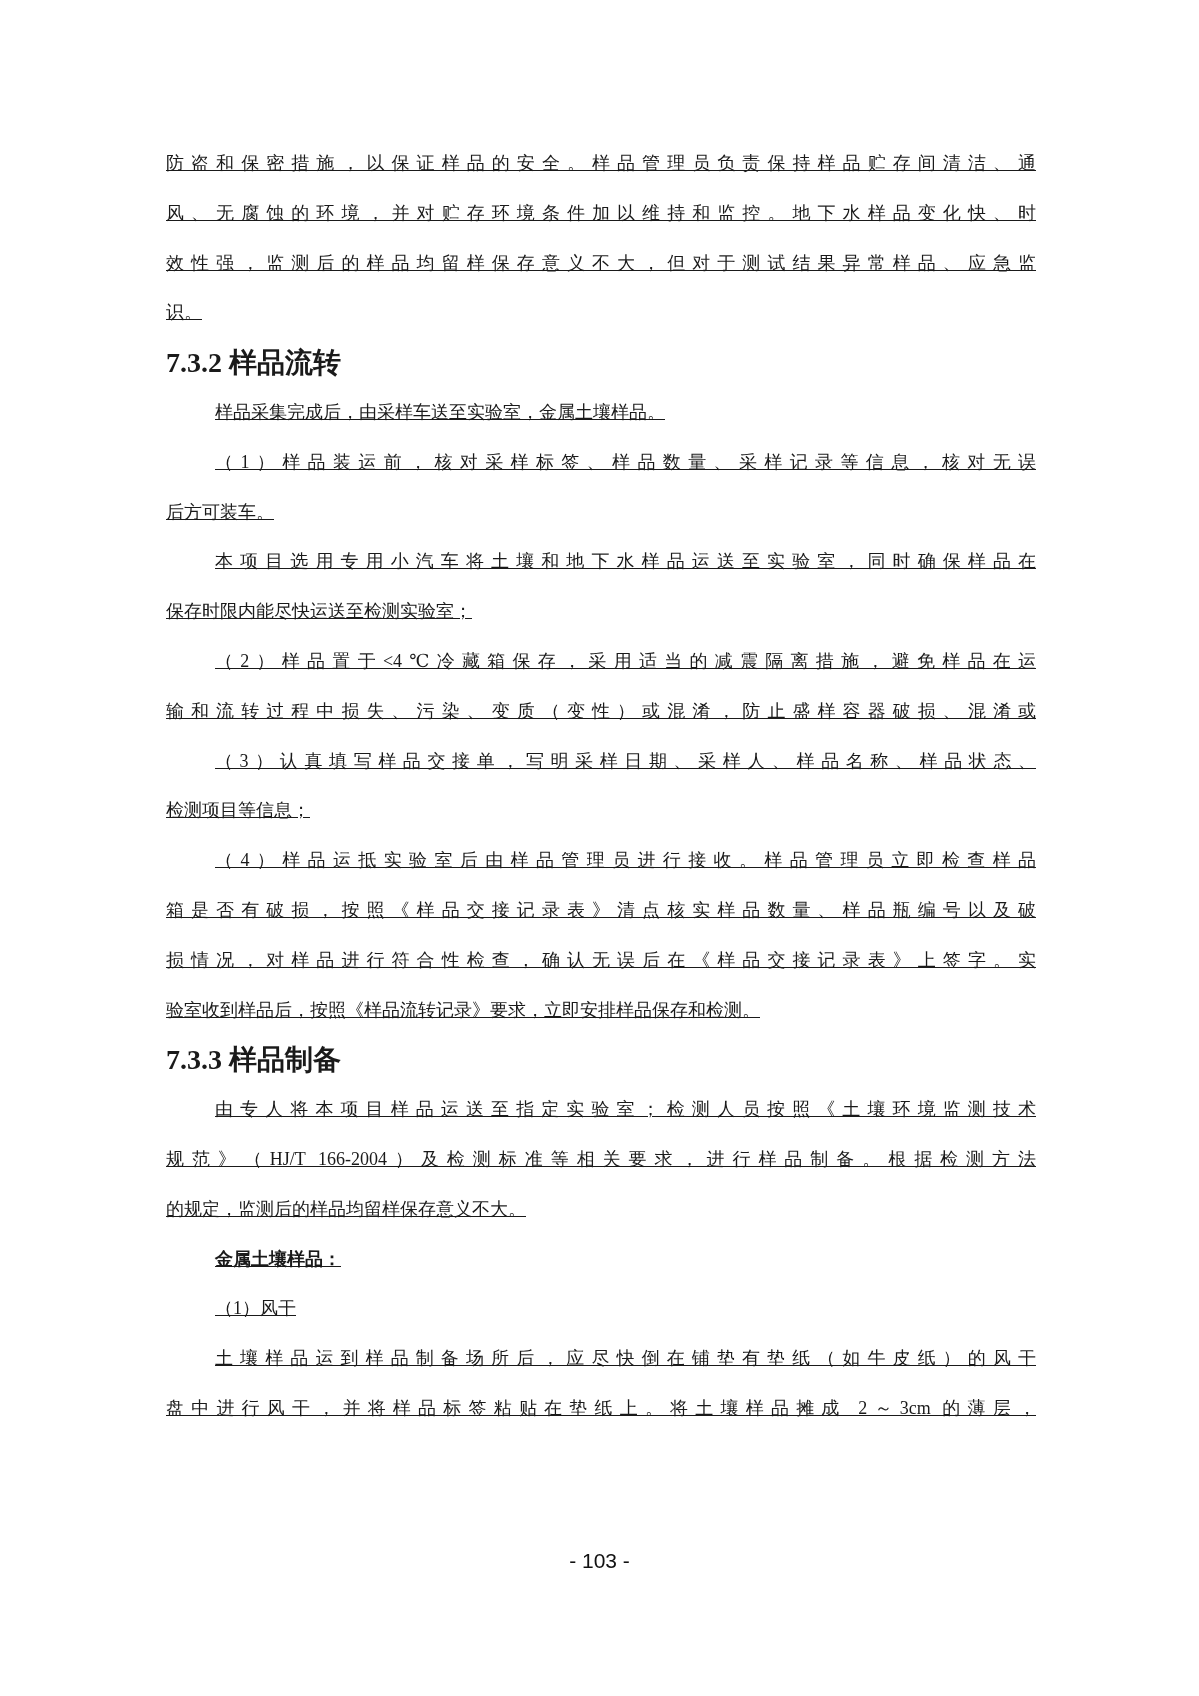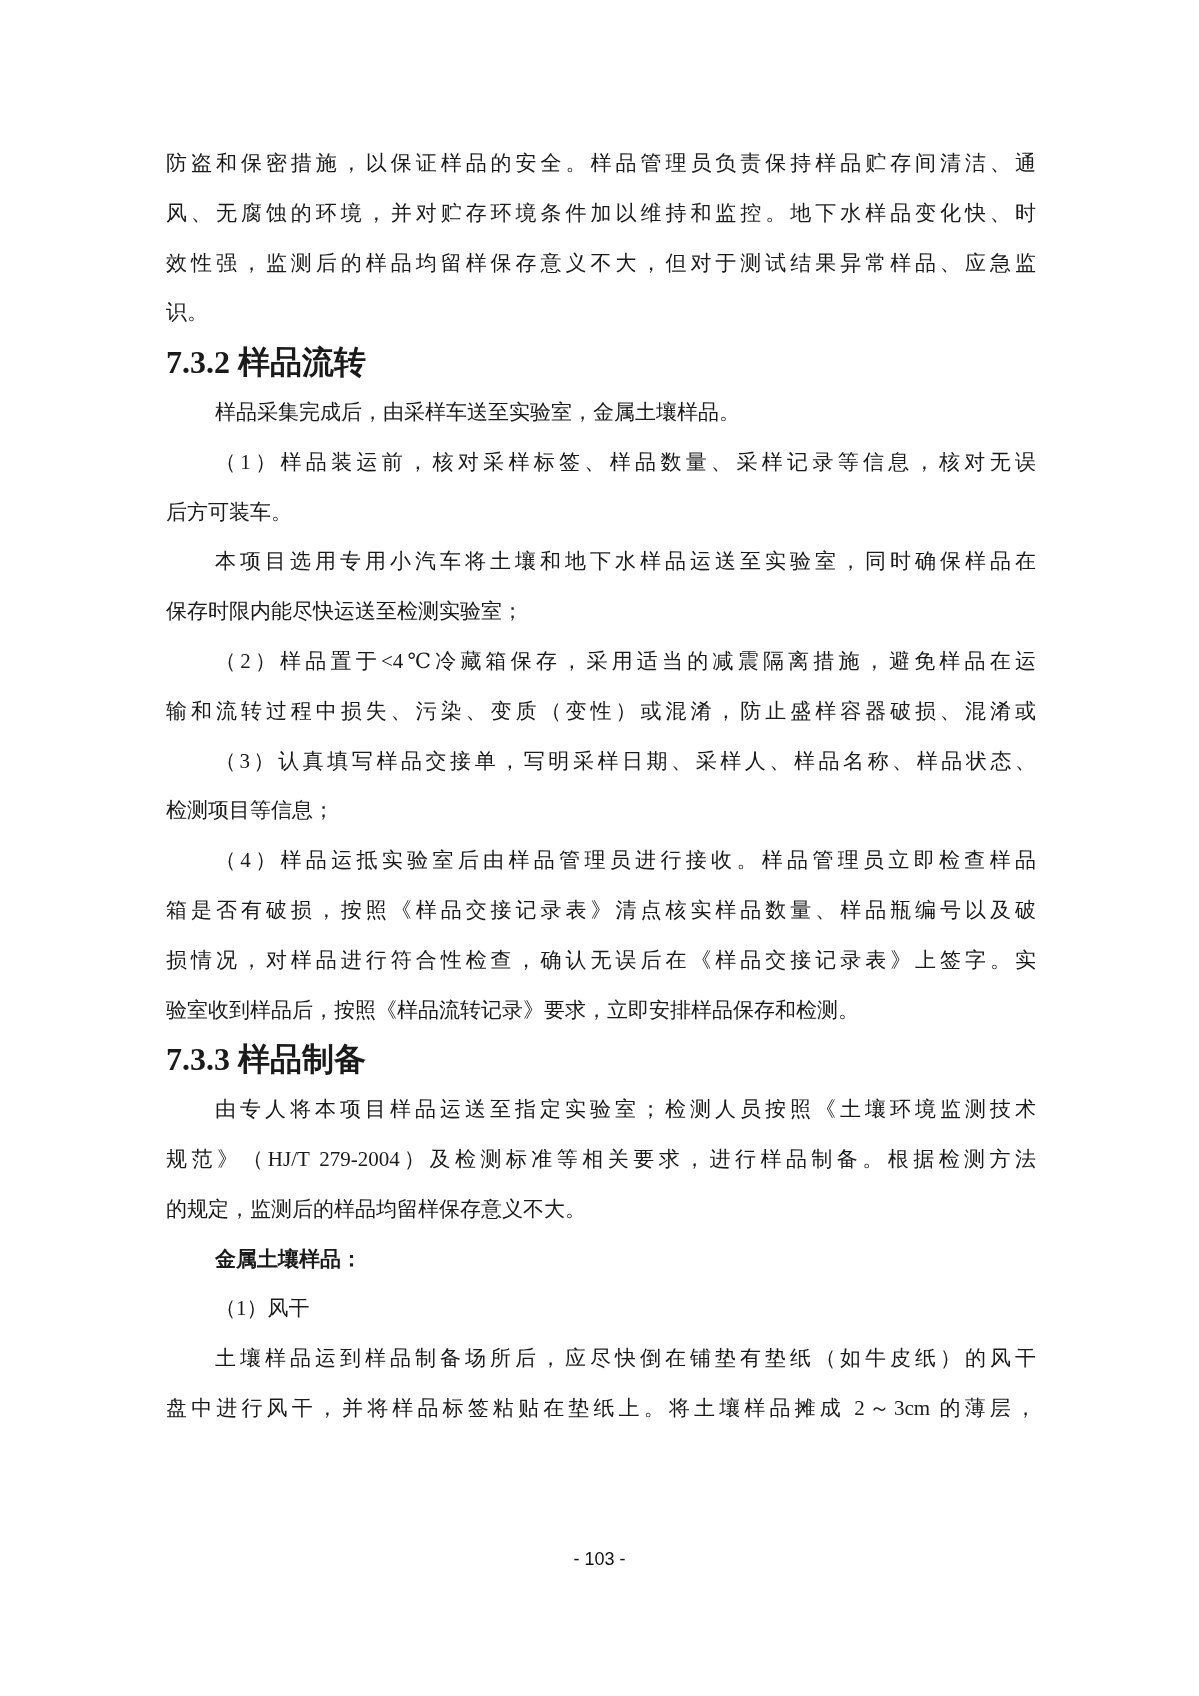--- a/index.html
+++ b/index.html
@@ -16,53 +16,54 @@
     font-family: "Liberation Serif", "DejaVu Serif", serif;
     color: #1a1a1a;
   }
   .text-block {
     position: absolute;
     left: 166px;
     top: 139px;
     width: 870px;
   }
   .ln {
-    font-size: 21px;
+    font-size: 18px;
     line-height: 49.8px;
     height: 49.8px;
     text-align: justify;
     text-align-last: justify;
     overflow: hidden;
     white-space: nowrap;
+    text-decoration: underline;
   }
   
   .ln.j { white-space: normal; }
   .ln.end {
     text-align: left;
     text-align-last: left;
   }
   .ln.ind { padding-left: 49px; }
   .ln.bold { font-weight: bold; }
   .heading {
-    font-size: 32px;
+    font-size: 28px;
     line-height: 49.8px;
     height: 49.8px;
     font-weight: bold;
     text-align: left;
     text-align-last: left;
     margin: 0;
   }
   .footer {
     position: absolute;
     left: 0;
     top: 1549px;
     width: 1199px;
     text-align: center;
     font-family: "Liberation Sans", "DejaVu Sans", sans-serif;
-    font-size: 18px;
+    font-size: 21px;
     color: #111111;
   }
 </style>
 </head>
 <body>
 
 <div class="page">
   <div class="text-block">
 
     <div class="ln j">防盗和保密措施，以保证样品的安全。样品管理员负责保持样品贮存间清洁、通</div>
@@ -87,21 +88,21 @@
     <div class="ln end">检测项目等信息；</div>
 
     <div class="ln ind j">（4）样品运抵实验室后由样品管理员进行接收。样品管理员立即检查样品</div>
     <div class="ln j">箱是否有破损，按照《样品交接记录表》清点核实样品数量、样品瓶编号以及破</div>
     <div class="ln j">损情况，对样品进行符合性检查，确认无误后在《样品交接记录表》上签字。实</div>
     <div class="ln end">验室收到样品后，按照《样品流转记录》要求，立即安排样品保存和检测。</div>
 
     <h2 class="heading">7.3.3 样品制备</h2>
 
     <div class="ln ind j">由专人将本项目样品运送至指定实验室；检测人员按照《土壤环境监测技术</div>
-    <div class="ln j">规范》（HJ/T 279-2004）及检测标准等相关要求，进行样品制备。根据检测方法</div>
+    <div class="ln j">规范》（HJ/T 166-2004）及检测标准等相关要求，进行样品制备。根据检测方法</div>
     <div class="ln end">的规定，监测后的样品均留样保存意义不大。</div>
 
     <div class="ln ind end bold">金属土壤样品：</div>
 
     <div class="ln ind end">（1）风干</div>
 
     <div class="ln ind j">土壤样品运到样品制备场所后，应尽快倒在铺垫有垫纸（如牛皮纸）的风干</div>
     <div class="ln j">盘中进行风干，并将样品标签粘贴在垫纸上。将土壤样品摊成 2～3cm 的薄层，</div>
 
   </div>

